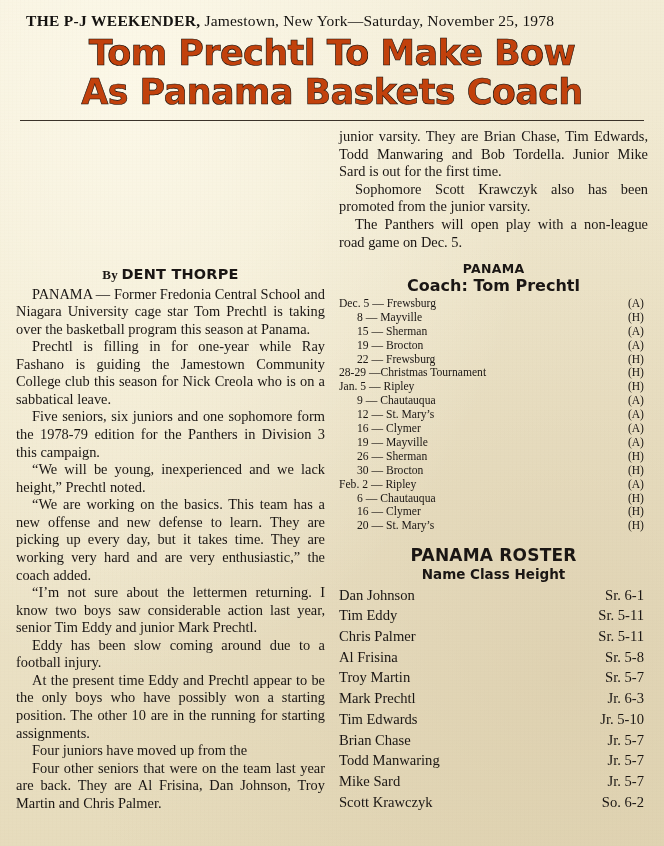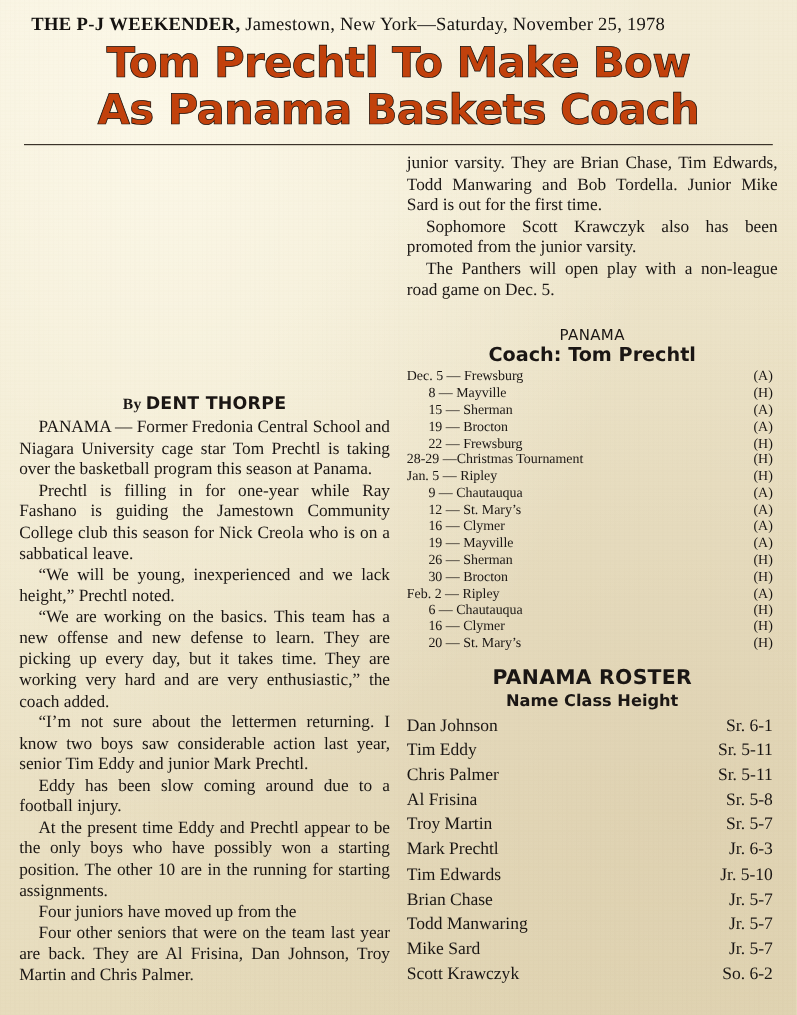--- a/index.html
+++ b/index.html
@@ -99,24 +99,24 @@
   .byline .small {
     font-family: "Liberation Serif", serif;
     font-weight: bold;
     font-size: 13px;
   }
 
   
   .sched-title {
     text-align: center;
     font-family: "DejaVu Sans", sans-serif;
-    font-weight: normal;
+    font-weight: bold;
     font-size: 12.5px;
     letter-spacing: .3px;
-    margin-top: 20px;
+    margin-top: 10px;
   }
   .sched-coach {
     text-align: center;
     font-family: "DejaVu Sans", sans-serif;
     font-weight: bold;
     font-size: 16px;
     margin-bottom: 1px;
   }
   .sched-list {
     font-size: 11.6px;
@@ -174,20 +174,21 @@
   </div>
 
   <hr class="rule">
 
   <div class="cols">
 
     <div class="col">
       <p class="byline"><span class="small">By </span><span>DENT THORPE</span></p>
       <p>PANAMA — Former Fredonia Central School and Niagara University cage star Tom Prechtl is taking over the basketball program this season at Panama.</p>
       <p>Prechtl is filling in for one-year while Ray Fashano is guiding the Jamestown Community College club this season for Nick Creola who is on a sabbatical leave.</p>
+      <p>Five seniors, six juniors and one sophomore form the 1978-79 edition for the Panthers in Division 3 this campaign.</p>
       <p>“We will be young, inexperienced and we lack height,” Prechtl noted.</p>
       <p>“We are working on the basics. This team has a new offense and new defense to learn. They are picking up every day, but it takes time. They are working very hard and are very enthusiastic,” the coach added.</p>
       <p>“I’m not sure about the lettermen returning. I know two boys saw considerable action last year, senior Tim Eddy and junior Mark Prechtl.</p>
       <p>Eddy has been slow coming around due to a football injury.</p>
       <p>At the present time Eddy and Prechtl appear to be the only boys who have possibly won a starting position. The other 10 are in the running for starting assignments.</p>
       <p>Four juniors have moved up from the</p>
       <p>Four other seniors that were on the team last year are back. They are Al Frisina, Dan Johnson, Troy Martin and Chris Palmer.</p>
     </div>
 
     <div class="col">

